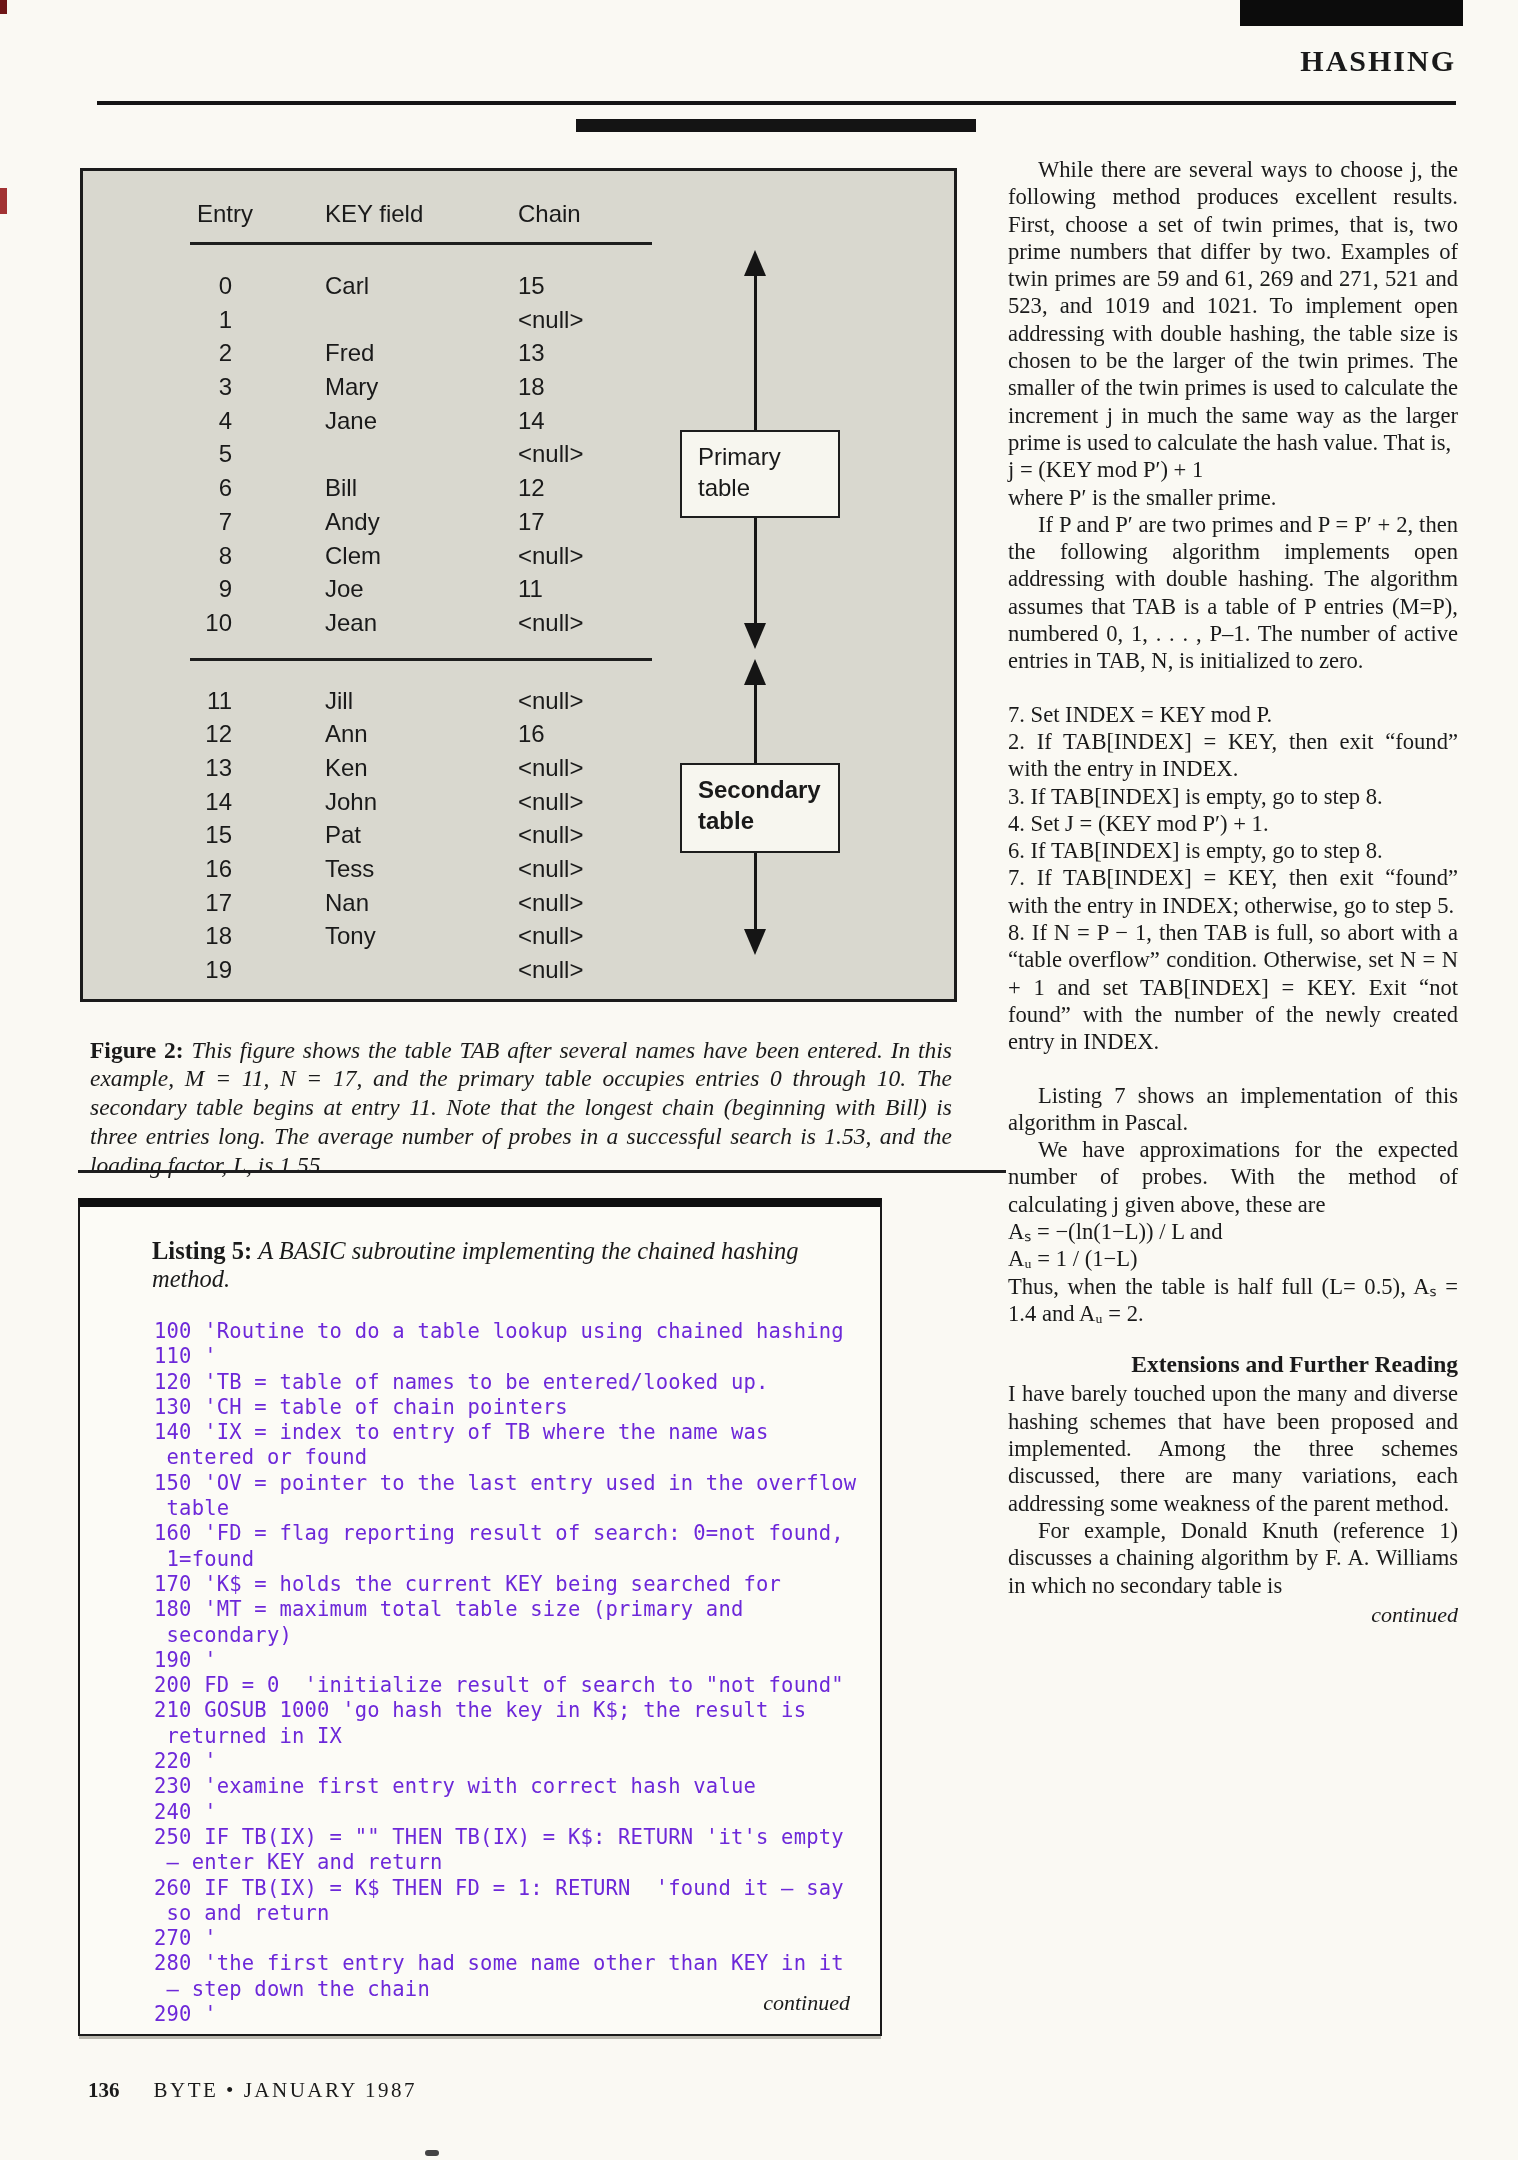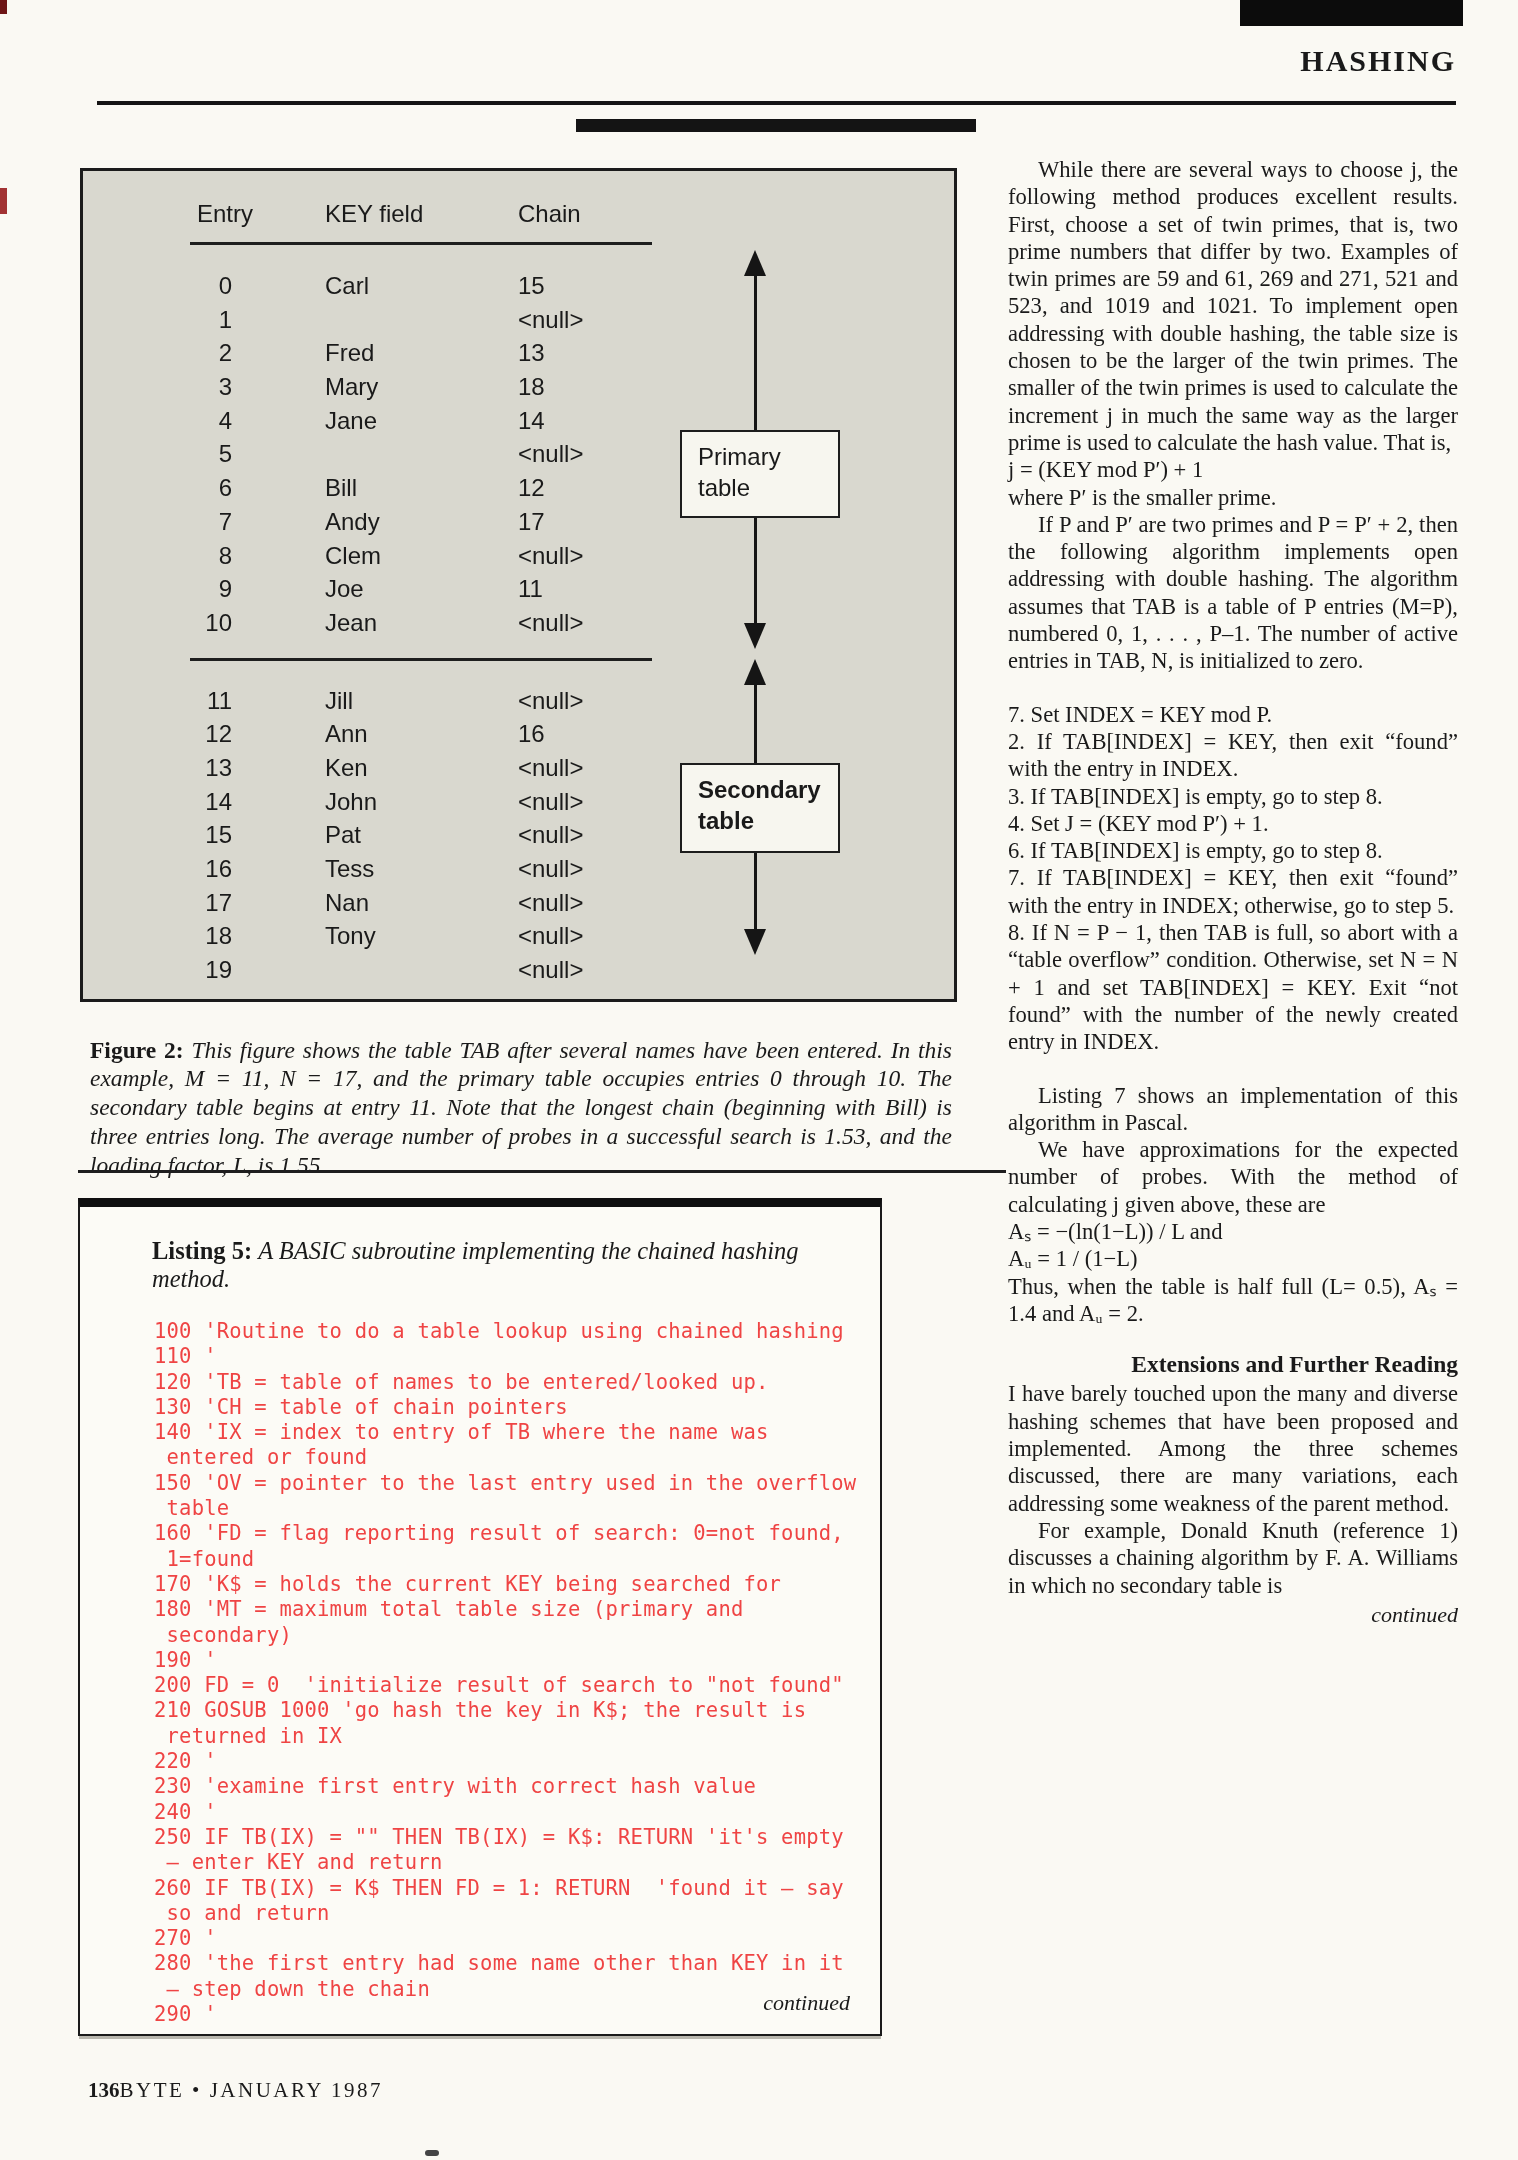--- a/index.html
+++ b/index.html
@@ -59,38 +59,38 @@
   .rule-mid{position:absolute;left:78px;top:1170px;width:928px;height:3px;background:#1e1e1e;}
 
   
   .listing-box{position:absolute;left:78px;top:1198px;width:804px;height:838px;box-sizing:border-box;
                border:2.5px solid #1a1a1a;border-top:9px solid #0f0f0f;background:#fcfbf6;
                box-shadow:0 4px 0 -1px #b9b7ae;}
   .listing-title{margin:30px 0 0 72px;font-size:24.5px;}
   .listing-title .lst-prefix{font-weight:bold;}
   .listing-title .lst-body{font-style:italic;}
   .code{margin:26px 0 0 74px;font-family:"DejaVu Sans Mono",monospace;font-size:20.5px;
-        line-height:25.3px;letter-spacing:0.2px;white-space:pre;color:#ef4444;}
+        line-height:25.3px;letter-spacing:0.2px;white-space:pre;color:#6d28d9;}
   .listing-continued{position:absolute;right:30px;bottom:18px;font-style:italic;font-size:22px;}
 
   
   .right-col{position:absolute;left:1008px;top:156px;width:450px;font-size:22.6px;
              line-height:27.3px;text-align:justify;}
   .right-col p{margin:0;}
   .b-p.indent{text-indent:30px;}
   .b-formula{margin:25px 0;white-space:pre-line;text-align:left;}
   .b-list{margin:26px 0;}
   .b-li{margin:0;}
   .gap-top{margin-top:26px;}
   .b-h{font-weight:bold;font-size:23.5px;margin:24px 0 2px;text-align:right;}
   .b-cont{text-align:right;font-style:italic;margin-top:2px;font-size:22px;}
 
   
   .footer{position:absolute;left:88px;top:2078px;font-size:21px;}
-  .pgnum{font-weight:bold;}
+  .pgnum{font-weight:bold;margin-right:34px;}
   .mag{letter-spacing:2.5px;}
 </style>
 </head>
 <body>
 
 <div class="page">
 
   <div class="bar-topright"></div>
   <div class="mark-red1"></div>
   <div class="mark-red2"></div>

